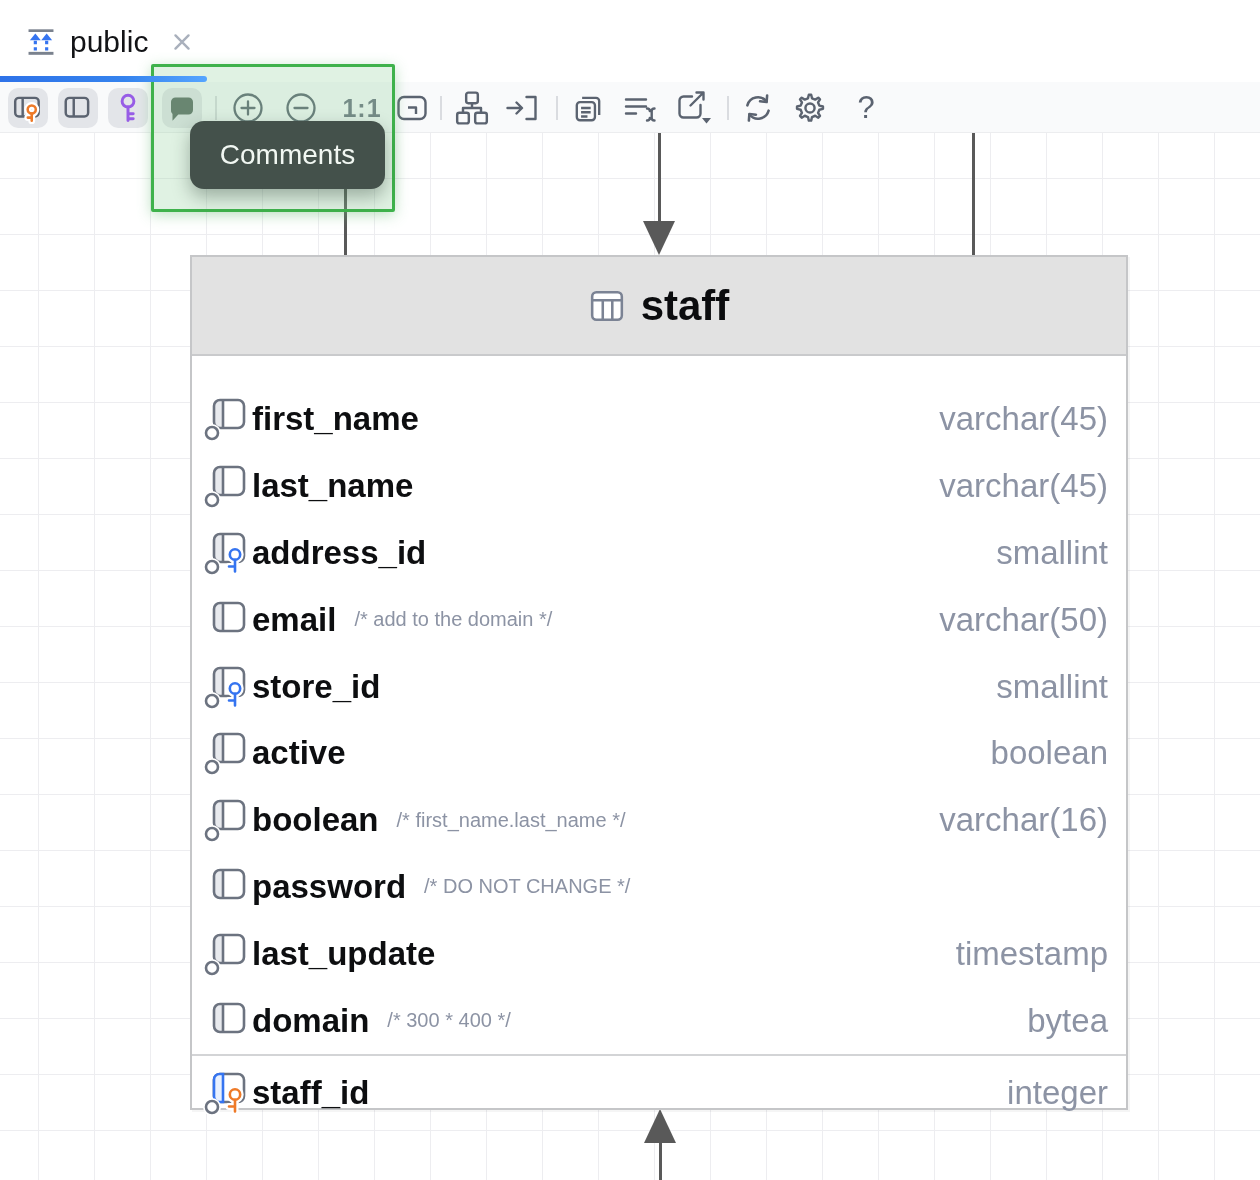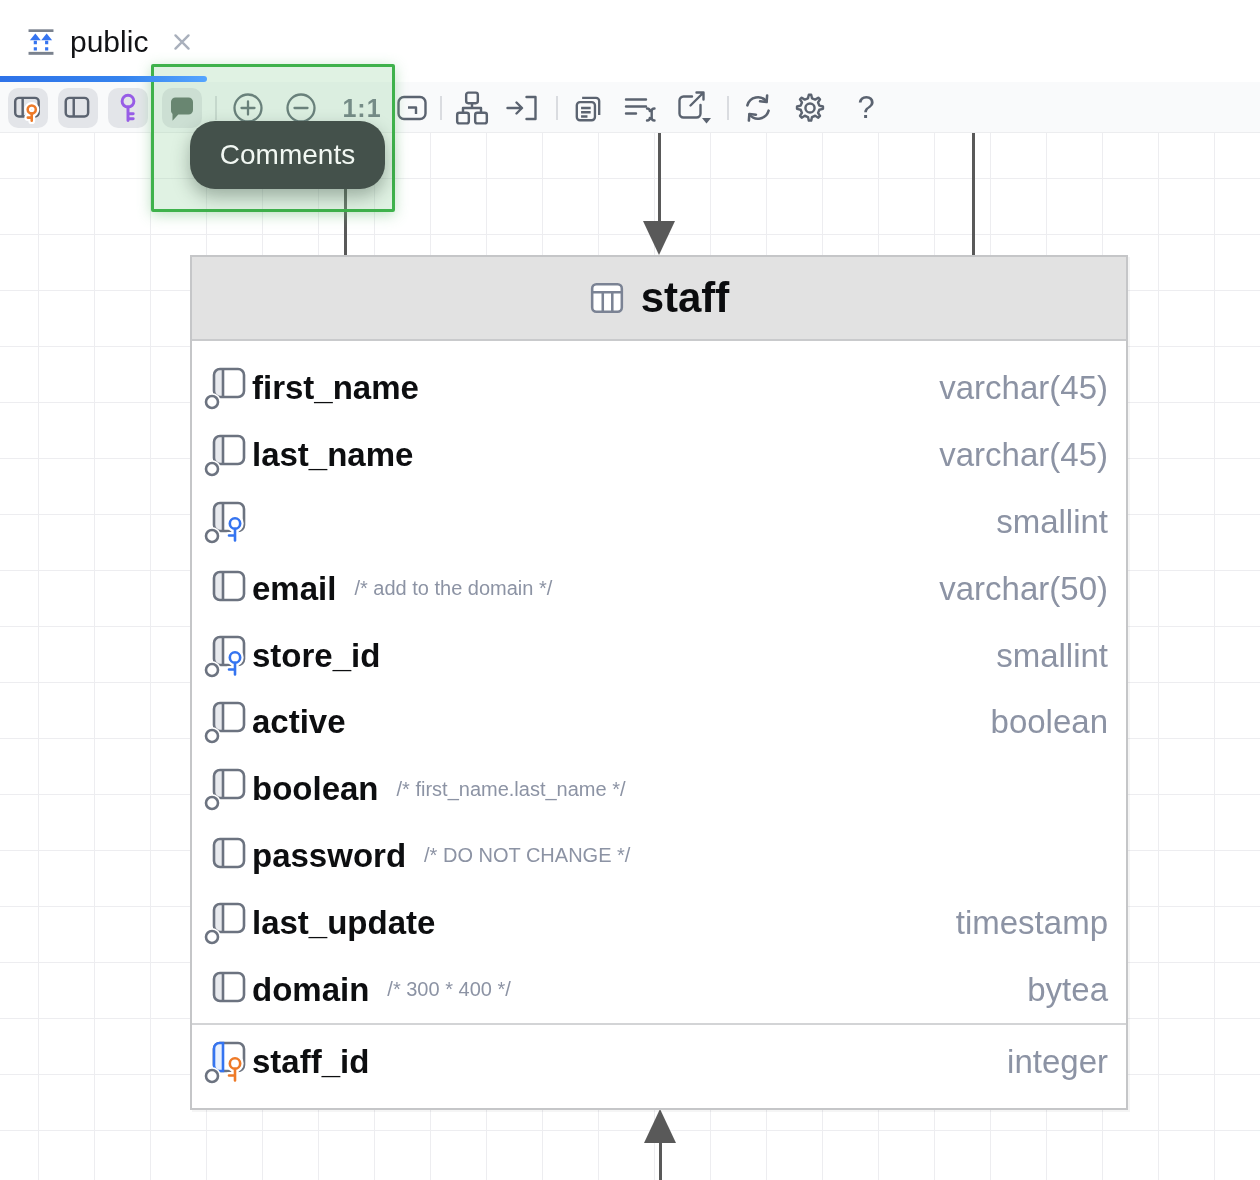--- a/index.html
+++ b/index.html
@@ -24,44 +24,44 @@
   .tbtn.on { background:#E3E5E9; }
   .titem { position:absolute; top:6px; width:40px; height:40px; display:flex; align-items:center; justify-content:center; cursor:pointer; }
   .tsep { position:absolute; top:14px; width:2px; height:24px; background:#DADCE0; }
   .ratio { font-size:25px; font-weight:bold; color:#6B7280; letter-spacing:1px;margin-left:16px; }
   .help { font-size:31px; color:#5B6370; }
   
   .hl-box { position:absolute; left:151px; top:64px; width:244px; height:148px;
     border:3px solid var(--highlight_green,#3FB24C); background:rgba(144,210,155,0.28);
     box-shadow:0 3px 14px rgba(110,190,125,0.45); z-index:6; border-radius:2px; }
   .tooltip { position:absolute; left:190px; top:121px; width:195px; height:68px;
-    background:var(--tooltip_bg,#44514B); color:#F1F7F2; border-radius:25px;
+    background:var(--tooltip_bg,#44514B); color:#F1F7F2; border-radius:14px;
     display:flex; align-items:center; justify-content:center; font-size:28px;
     box-shadow:0 8px 18px rgba(30,50,38,0.35); z-index:8; }
   
   .canvas { position:absolute; left:0; top:133px; width:1260px; height:1047px;
     background-color:#fff;
     background-image:
       linear-gradient(to right, #EDEDF0 1.5px, transparent 1.5px),
       linear-gradient(to bottom, #EDEDF0 1.5px, transparent 1.5px);
     background-size:56px 56px; background-position:38px 45px; z-index:1; }
   .edge-line { position:absolute; width:3px; background:var(--arrow_gray,#595959); }
   .arrow-down { position:absolute; width:0; height:0;
     border-left:16px solid transparent; border-right:16px solid transparent;
     border-top:34px solid var(--arrow_gray,#595959); }
   .arrow-up { position:absolute; width:0; height:0;
     border-left:16px solid transparent; border-right:16px solid transparent;
     border-bottom:34px solid var(--arrow_gray,#595959); }
   
   .table-card { position:absolute; left:190px; top:122px; width:938px; height:855px;
     background:#fff; border:2px solid #C5C6C8; box-shadow:2px 2px 0 rgba(0,0,0,0.04); }
-  .table-header { height:84px; background:var(--header_gray,#E2E2E2); border-bottom:2px solid #C9CACC;
+  .table-header { height:99px; background:var(--header_gray,#E2E2E2); border-bottom:2px solid #C9CACC;
     display:flex; align-items:center; justify-content:center; gap:16px; cursor:move; }
   .table-title { font-size:42px; font-weight:bold; color:#0B0C0E; }
-  .table-rows { padding-top:14px; }
+  .table-rows { padding-top:30px; }
   .t-row { height:66.8px; display:flex; align-items:center; padding:0 18px 0 10px; cursor:pointer; }
   .t-row .cicon { width:46px; height:46px; flex:0 0 46px; }
   .col-name { font-size:33px; font-weight:bold; color:#0D0E10; margin-left:4px; white-space:nowrap; }
   .col-comment { font-size:20px; color:var(--type_gray,#8C93A4); margin-left:18px; white-space:nowrap; }
   .col-type { font-size:33px; color:var(--type_gray,#8C93A4); margin-left:auto; white-space:nowrap; }
   .table-footer { border-top:2px solid #D3D4D6; height:83px; display:flex; align-items:stretch; padding-bottom:6px; }
   .table-footer .t-row { flex:1; height:auto; }
   svg { display:block; }
 </style>
 </head>
@@ -272,20 +272,21 @@
       <g stroke="#fff" stroke-width="7" stroke-linecap="round">
         <circle cx="33" cy="24.5" r="5.2" fill="none"></circle>
                   <path d="M33 29.7 V41.5 M33 36.5 H27"></path>
       </g>
       <g stroke="#3574F0" stroke-width="2.6" stroke-linecap="round">
         <circle cx="33" cy="24.5" r="5.2" fill="#fff"></circle>
                   <path d="M33 29.7 V41.5 M33 36.5 H27"></path>
       </g>
     </svg>
             </span>
+    <span class="col-name">address_id</span>
 
     <span class="col-type">smallint</span>
   </div>
           <div class="t-row">
     <span class="cicon">
               <svg width="46" height="46" viewBox="0 0 46 46" fill="none">
       <path d="M21 6 v28 h-3.5 a5.5 5.5 0 0 1 -5.5 -5.5 v-17 a5.5 5.5 0 0 1 5.5 -5.5 z" fill="#E8EAEE"></path>
       <rect x="12" y="6" width="30" height="28" rx="6" stroke="#6C7380" stroke-width="2.6"></rect>
       <path d="M21 6 V34" stroke="#6C7380" stroke-width="2.6"></path>
     </svg>
@@ -335,20 +336,21 @@
               <svg width="46" height="46" viewBox="0 0 46 46" fill="none">
       <path d="M21 4 v28 h-3.5 a5.5 5.5 0 0 1 -5.5 -5.5 v-17 a5.5 5.5 0 0 1 5.5 -5.5 z" fill="#E8EAEE"></path>
       <rect x="12" y="4" width="30" height="28" rx="6" stroke="#6C7380" stroke-width="2.6"></rect>
       <path d="M21 4 V32" stroke="#6C7380" stroke-width="2.6"></path>
       <circle cx="10" cy="37" r="9" fill="#fff"></circle>
       <circle cx="10" cy="37" r="6" fill="#fff" stroke="#6C7380" stroke-width="2.6"></circle>
     </svg>
             </span>
     <span class="col-name">boolean</span>
     <span class="col-comment">/* first_name.last_name */</span>
+    <span class="col-type">varchar(16)</span>
   </div>
           <div class="t-row">
     <span class="cicon">
               <svg width="46" height="46" viewBox="0 0 46 46" fill="none">
       <path d="M21 6 v28 h-3.5 a5.5 5.5 0 0 1 -5.5 -5.5 v-17 a5.5 5.5 0 0 1 5.5 -5.5 z" fill="#E8EAEE"></path>
       <rect x="12" y="6" width="30" height="28" rx="6" stroke="#6C7380" stroke-width="2.6"></rect>
       <path d="M21 6 V34" stroke="#6C7380" stroke-width="2.6"></path>
     </svg>
             </span>
     <span class="col-name">password</span>

